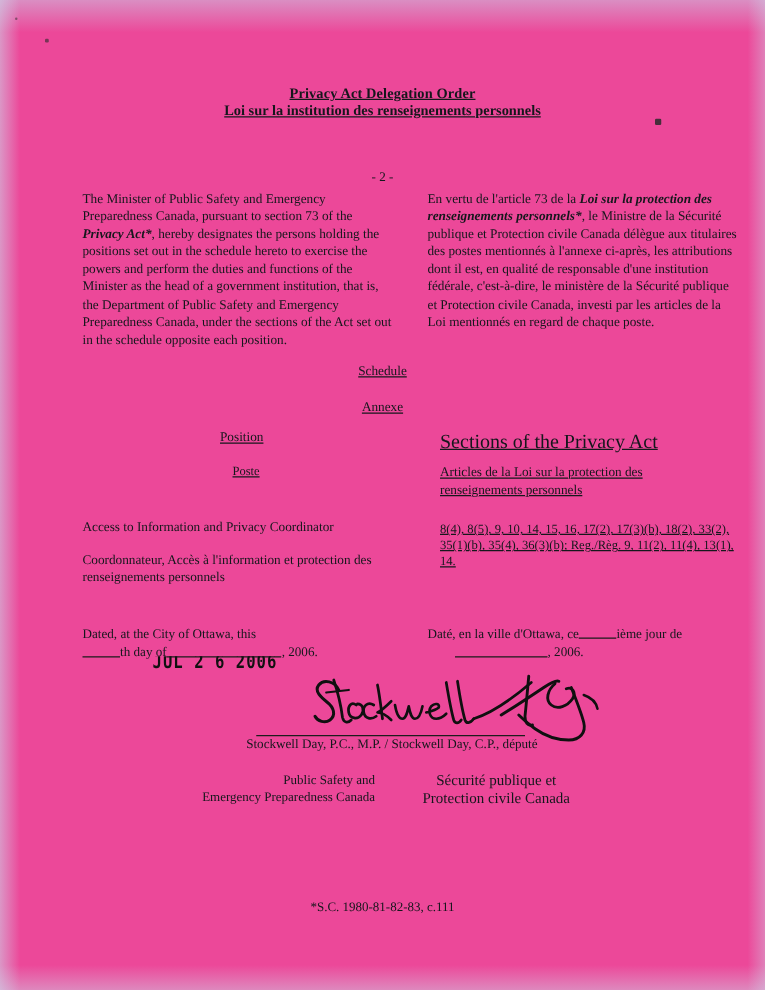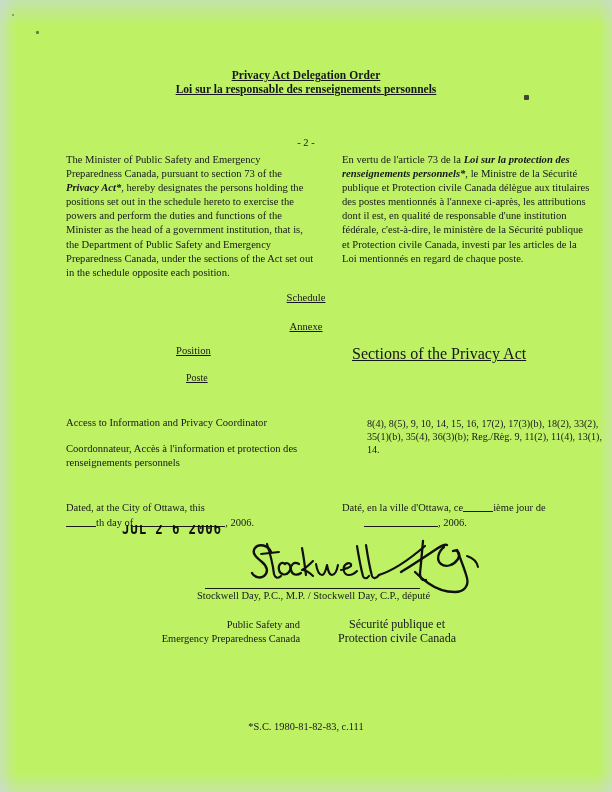--- a/index.html
+++ b/index.html
@@ -4,21 +4,21 @@
 <style>
   html, body {
     margin: 0;
     padding: 0;
     background: #ffffff;
   }
   .page {
     position: relative;
     width: 612px;
     height: 792px;
-    background: #bef264;
+    background: #ec4899;
     overflow: hidden;
     font-family: "Liberation Serif", "DejaVu Serif", serif;
     color: #15171c;
     -webkit-font-smoothing: antialiased;
   }
   
   .scan-edge {
     position: absolute;
     inset: 0;
     pointer-events: none;
@@ -92,21 +92,21 @@
   }
   .u { text-decoration: underline; }
 
   .hdr-position { left: 176px; top: 345px; font-size: 10.6px; }
   .hdr-sections { left: 352px; top: 345px; font-size: 16px; }
   .hdr-poste    { left: 186px; top: 372px; font-size: 10px; }
   .hdr-articles { left: 352px; top: 372px; font-size: 10.6px; width: 200px; line-height: 13.5px; }
 
   .row-en-pos  { left: 66px;  top: 417px; font-size: 10.6px; width: 280px; }
   .row-fr-pos  { left: 66px;  top: 442px; font-size: 10.6px; width: 290px; line-height: 13.6px; }
-  .row-sections{ left: 367px; top: 417px; font-size: 10.1px; width: 246px; line-height: 13.2px; }
+  .row-sections{ left: 352px; top: 417px; font-size: 10.1px; width: 246px; line-height: 13.2px; text-decoration: underline; }
 
   .dated-en { left: 66px;  top: 500px; font-size: 10.5px; line-height: 15px; width: 250px; }
   .dated-fr { left: 342px; top: 500px; font-size: 10.5px; line-height: 15px; width: 250px; }
   .blank-short { display:inline-block; border-bottom:1px solid #1a1a1a; width:30px; height:10px; vertical-align:-1px; }
   .blank-mid   { display:inline-block; border-bottom:1px solid #1a1a1a; width:74px; height:10px; vertical-align:-1px; }
   .blank-long  { display:inline-block; border-bottom:1px solid #1a1a1a; width:92px; height:10px; vertical-align:-1px; }
 
   .date-stamp {
     left: 122px; top: 519px;
     font-family: "DejaVu Sans Mono", "Liberation Mono", monospace;
@@ -158,35 +158,36 @@
 
 <div class="page">
 
   <div class="scan-edge"></div>
   <div class="speck" style="left:524px; top:95px; width:5px; height:5px;"></div>
   <div class="speck" style="left:36px; top:31px; width:3px; height:3px; opacity:.6;"></div>
   <div class="speck" style="left:12px; top:14px; width:2px; height:2px; opacity:.5;"></div>
 
   <div class="abs title-block">
     <div class="doc-title-en">Privacy Act Delegation Order</div>
-    <div class="doc-title-fr2">Loi sur la responsable des renseignements personnels</div>
+    <div class="doc-title-fr2">Loi sur la institution des renseignements personnels</div>
   </div>
 
   <div class="abs page-number">- 2 -</div>
 
   <div class="abs col-en"><span>The Minister of Public Safety and Emergency Preparedness Canada, pursuant to section 73 of the </span><b>Privacy Act*</b><span>, hereby designates the persons holding the positions set out in the schedule hereto to exercise the powers and perform the duties and functions of the Minister as the head of a government institution, that is, the Department of Public Safety and Emergency Preparedness Canada, under the sections of the Act set out in the schedule opposite each position.</span></div>
 
   <div class="abs col-fr"><span>En vertu de l'article 73 de la </span><b>Loi sur la protection des renseignements personnels*</b><span>, le Ministre de la Sécurité publique et Protection civile Canada délègue aux titulaires des postes mentionnés à l'annexe ci-après, les attributions dont il est, en qualité de responsable d'une institution fédérale, c'est-à-dire, le ministère de la Sécurité publique et Protection civile Canada, investi par les articles de la Loi mentionnés en regard de chaque poste.</span></div>
 
   <div class="abs schedule"><span class="u">Schedule</span></div>
   <div class="abs annexe"><span class="u">Annexe</span></div>
 
   <div class="abs hdr-position"><span class="u">Position</span></div>
   <div class="abs hdr-sections"><span class="u">Sections of the Privacy Act</span></div>
   <div class="abs hdr-poste"><span class="u">Poste</span></div>
+  <div class="abs hdr-articles"><span class="u">Articles de la Loi sur la protection des renseignements personnels</span></div>
 
   <div class="abs row-fr-pos">Coordonnateur, Accès à l'information et protection des renseignements personnels</div>
   <div class="abs row-en-pos">Access to Information and Privacy Coordinator</div>
   <div class="abs row-sections">8(4), 8(5), 9, 10, 14, 15, 16, 17(2), 17(3)(b), 18(2), 33(2), 35(1)(b), 35(4), 36(3)(b); Reg./Règ. 9, 11(2), 11(4), 13(1), 14.</div>
 
   <div class="abs dated-en">
     <span>Dated, at the City of Ottawa, this</span><br>
     <span class="blank-short"></span><span>th day of</span><span class="blank-long"></span><span>, 2006.</span>
   </div>
 

